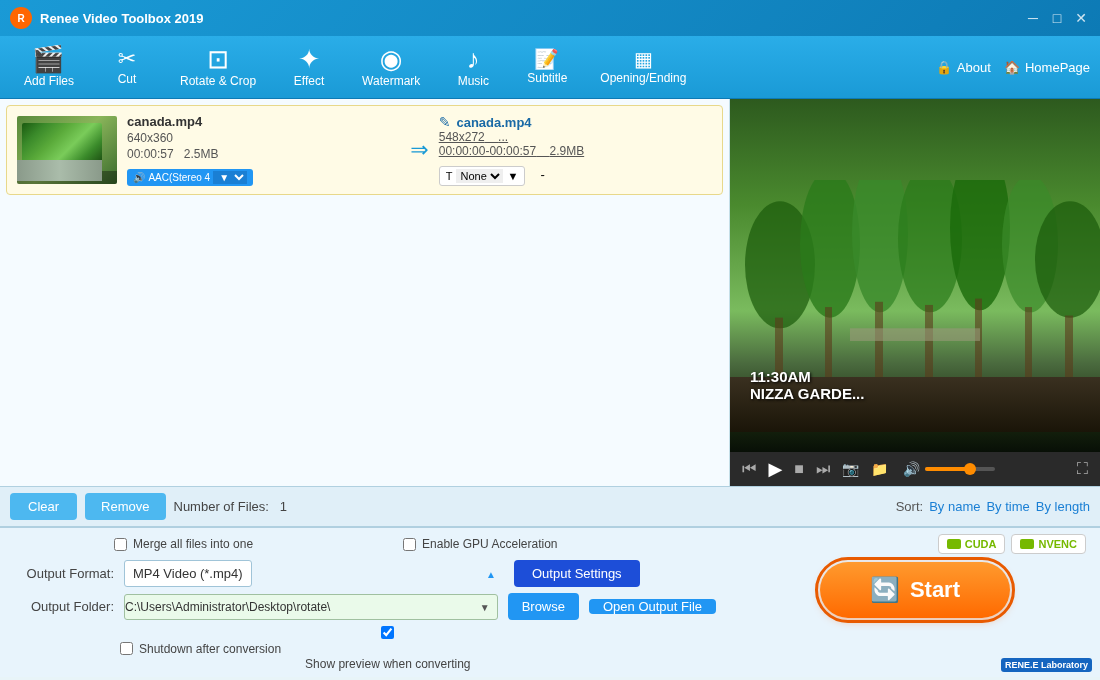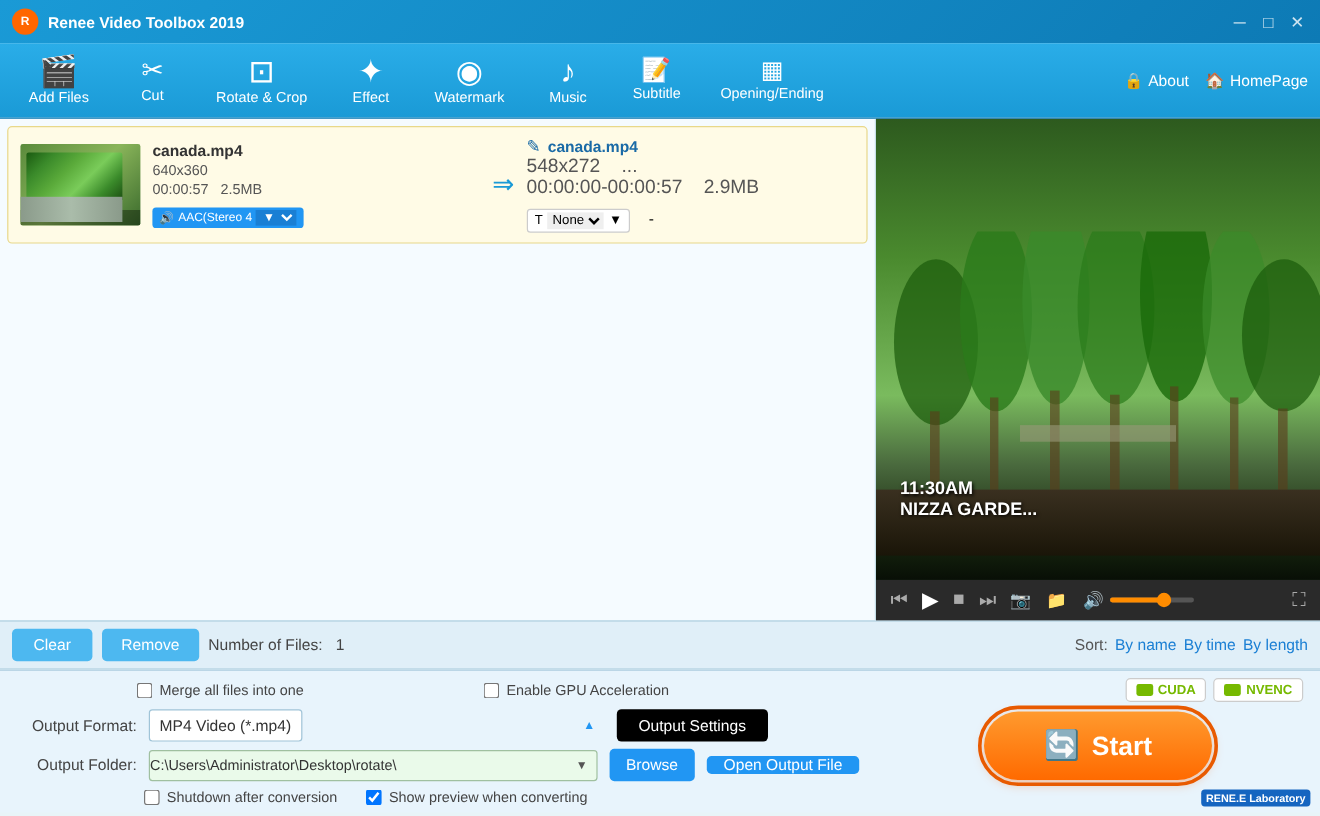--- a/index.html
+++ b/index.html
@@ -103,21 +103,21 @@
       background: #1a7fd4;
       border: none;
       color: white;
       font-size: 10px;
       cursor: pointer;
       padding: 0 2px;
     }
     .arrow-icon { font-size: 22px; color: #1a9ad6; flex-shrink: 0; }
     .file-output { flex: 1; }
     .file-output .file-name { color: #1a6aa6; }
-    .file-output-meta { color: #555; font-size: 16px; }
+    .file-output-meta { color: #555; font-size: 12px; text-decoration: underline; }
     .subtitle-badge {
       background: white;
       border: 1px solid #ccc;
       border-radius: 3px;
       font-size: 11px;
       padding: 2px 6px;
       display: inline-flex;
       align-items: center;
       gap: 4px;
       margin-top: 4px;
@@ -309,21 +309,21 @@
     .folder-input {
       width: 100%;
       padding: 5px 0;
       border: 1px solid #a0c0a0;
       border-radius: 3px;
       font-size: 12px;
       background: #eafaea;
       color: #333;
     }
     .btn-output-settings {
-      background: #000000;
+      background: #1d4ed8;
       color: white;
       border: none;
       padding: 6px 18px;
       border-radius: 4px;
       cursor: pointer;
       font-size: 13px;
       white-space: nowrap;
     }
     .btn-browse {
       background: #2196F3;
@@ -648,21 +648,21 @@
           </div>
           <button class="btn-browse">Browse</button>
           <button class="btn-open-output">Open Output File</button>
         </div>
 
         <div style="display:flex; align-items:center; gap:24px; padding-left:106px;">
           <div style="display:flex; align-items:center; gap:6px;">
             <input type="checkbox" id="shutdown" style="">
             <label for="shutdown" class="checkbox-label">Shutdown after conversion</label>
           </div>
-          <div style="display:flex; align-items:center; gap:6px;">
+          <div style="display:flex; align-items:center; gap:18px;flex-direction:column;">
             <input type="checkbox" id="show-preview" checked="" style="">
             <label for="show-preview" class="checkbox-label">Show preview when converting</label>
           </div>
         </div>
       </div>
 
       <div style="width:370px; display:flex; align-items:center; justify-content:center; padding:8px;">
         <button class="btn-start">
           <span class="start-icon">🔄</span>
           <span>Start</span>

